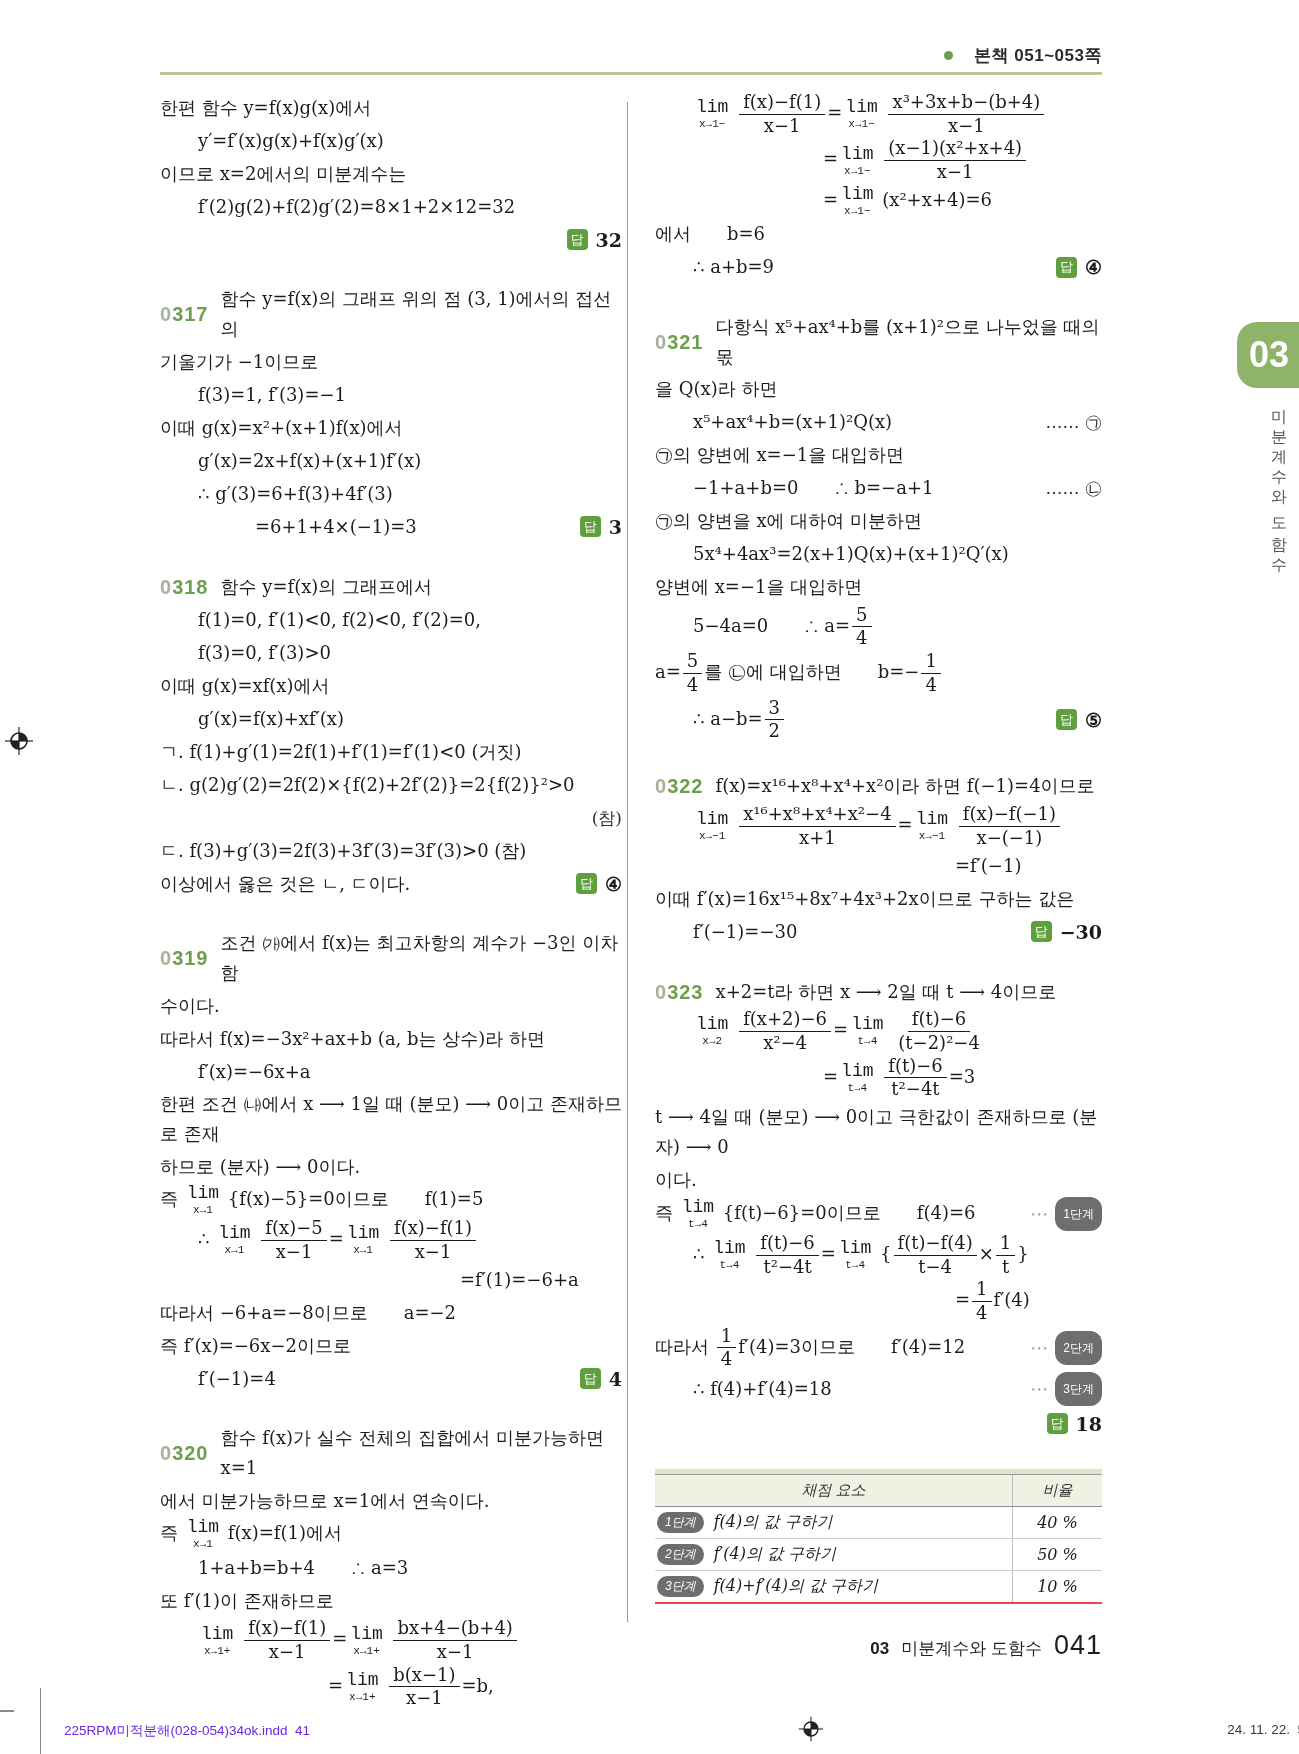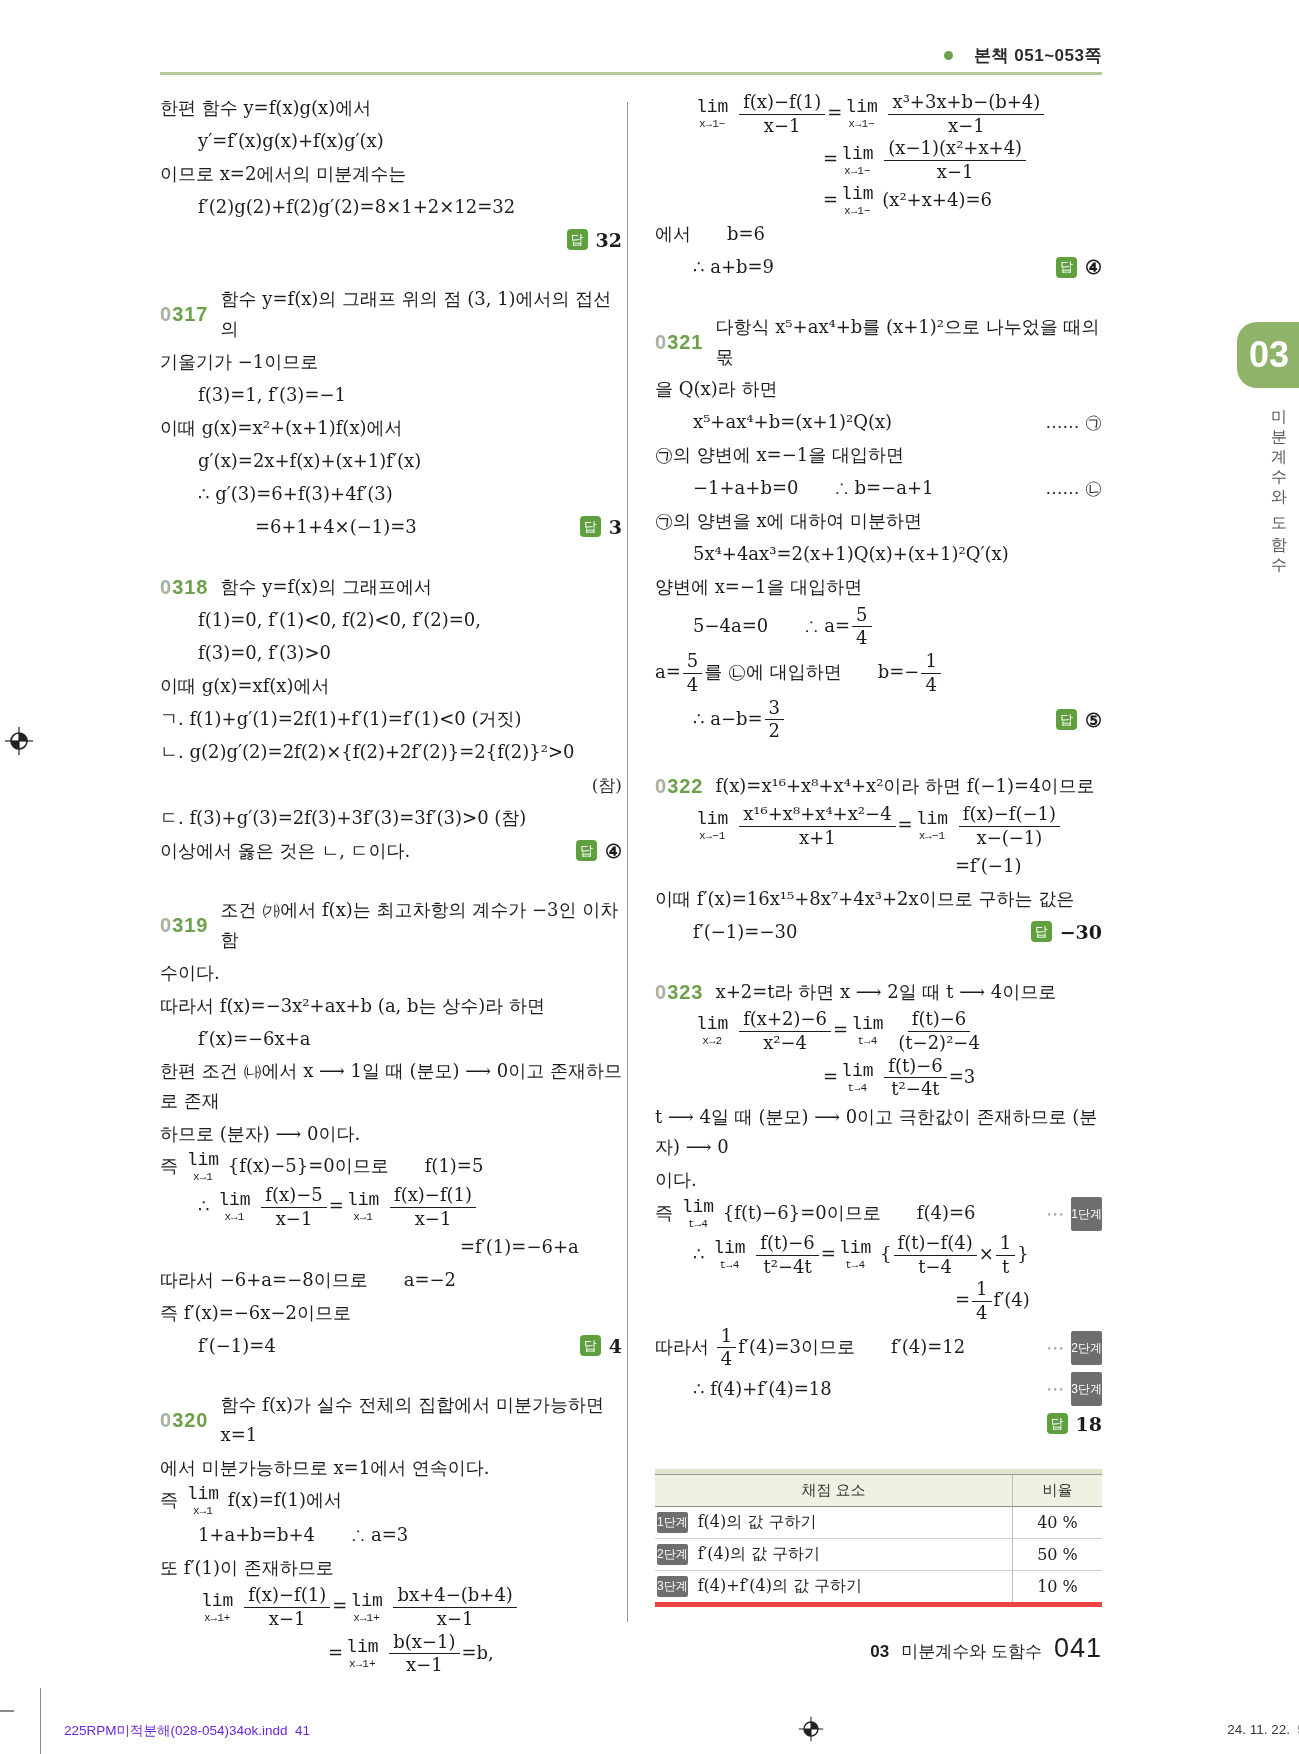--- a/index.html
+++ b/index.html
@@ -28,35 +28,35 @@
         color:var(--accent,#6da04a);margin-right:12px;letter-spacing:1px;flex:none;}
   .pnum .pz{color:#a9b0a0;}
 
   .note{margin-left:auto;font-size:17px;color:#2b2b2b;white-space:pre;}
   .answrap{margin-left:auto;display:flex;align-items:center;gap:8px;padding-left:12px;}
   .ansbadge{width:21px;height:21px;border-radius:4px;background:var(--badge,#5f9f3d);color:#fff;
             font-family:"Liberation Sans","DejaVu Sans",sans-serif;font-size:13px;display:flex;
             align-items:center;justify-content:center;flex:none;}
   .ansval{font-weight:bold;font-size:19px;}
   .steps{margin-left:auto;display:flex;align-items:center;gap:7px;color:#9a9a9a;padding-left:10px;}
-  .stepbadge{background:var(--stepbg,#6e6e6e);color:#fff;border-radius:2px;
-             font-family:"Liberation Sans","DejaVu Sans",sans-serif;font-size:12px;padding:2px 0;white-space:nowrap;}
+  .stepbadge{background:var(--stepbg,#6e6e6e);color:#fff;border-radius:12px;
+             font-family:"Liberation Sans","DejaVu Sans",sans-serif;font-size:12px;padding:2px 8px;white-space:nowrap;}
 
   
   .frac{display:inline-flex;flex-direction:column;align-items:center;vertical-align:middle;
         margin:0 2px;line-height:1.15;text-align:right;}
   .frac .num{padding:0 4px 1px;border-bottom:1.3px solid #1c1c1c;}
   .frac .den{padding:1px 4px 0;}
   .lim{display:inline-flex;flex-direction:column;align-items:center;vertical-align:middle;
        line-height:1;margin:0 3px;font-family:Liberation Mono, monospace;}
   .lim .limsub{font-size:11px;margin-top:3px;}
 
   
-  .gtable{margin-top:30px;border-top:5px solid #dfe4cb;border-bottom:5px solid #ef4444;
-          font-size:16px;width:100%;}
+  .gtable{margin-top:30px;border-top:5px solid #dfe4cb;border-bottom:2px solid #ef4444;
+          font-size:16px;width:100%;font-style:italic;}
   .trow{display:grid;grid-template-columns:1fr 90px;align-items:center;min-height:31px;}
   .thead{background:#eff1e2;border-top:1px solid #9b9b9b;border-bottom:1px solid #8f8f8f;
          font-family:"Liberation Sans","DejaVu Sans",sans-serif;font-size:15px;color:#333;}
   .thead .c1,.thead .c2{text-align:center;}
   .trow .c2{text-align:center;border-left:1px solid #bdbdbd;align-self:stretch;display:flex;align-items:center;justify-content:center;}
   .tbody .trow{border-bottom:1px solid #cfcfcf;}
   .tbody .trow:last-child{border-bottom:none;}
   .tbody .c1{display:flex;align-items:center;gap:10px;padding:3px 6px 3px 2px;}
 
   
@@ -149,20 +149,23 @@
           <span class="txt">함수 y=f(x)의 그래프에서</span>
         </div>
         <div class="line ind1">
           <span class="txt">f(1)=0, f′(1)&lt;0, f(2)&lt;0, f′(2)=0,</span>
         </div>
         <div class="line ind1">
           <span class="txt">f(3)=0, f′(3)&gt;0</span>
         </div>
         <div class="line ind0">
           <span class="txt">이때 g(x)=xf(x)에서</span>
+        </div>
+        <div class="line ind1">
+          <span class="txt">g′(x)=f(x)+xf′(x)</span>
         </div>
         <div class="line ind0">
           <span class="txt">ㄱ. f(1)+g′(1)=2f(1)+f′(1)=f′(1)&lt;0 (거짓)</span>
         </div>
         <div class="line ind0">
           <span class="txt">ㄴ. g(2)g′(2)=2f(2)×{f(2)+2f′(2)}=2{f(2)}²&gt;0</span>
         </div>
         <div class="line ind0">
           <span class="txt"></span>
           <span class="note">(참)</span>

